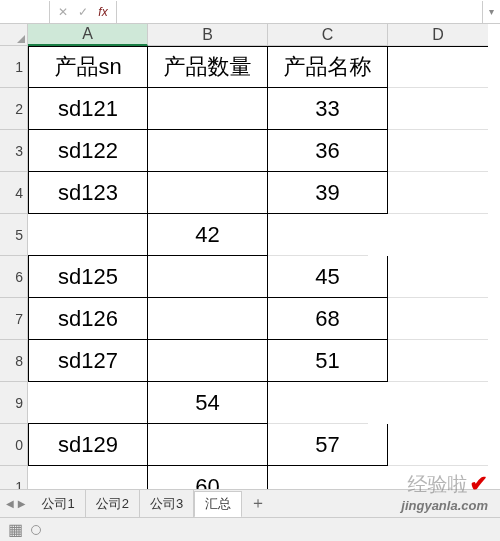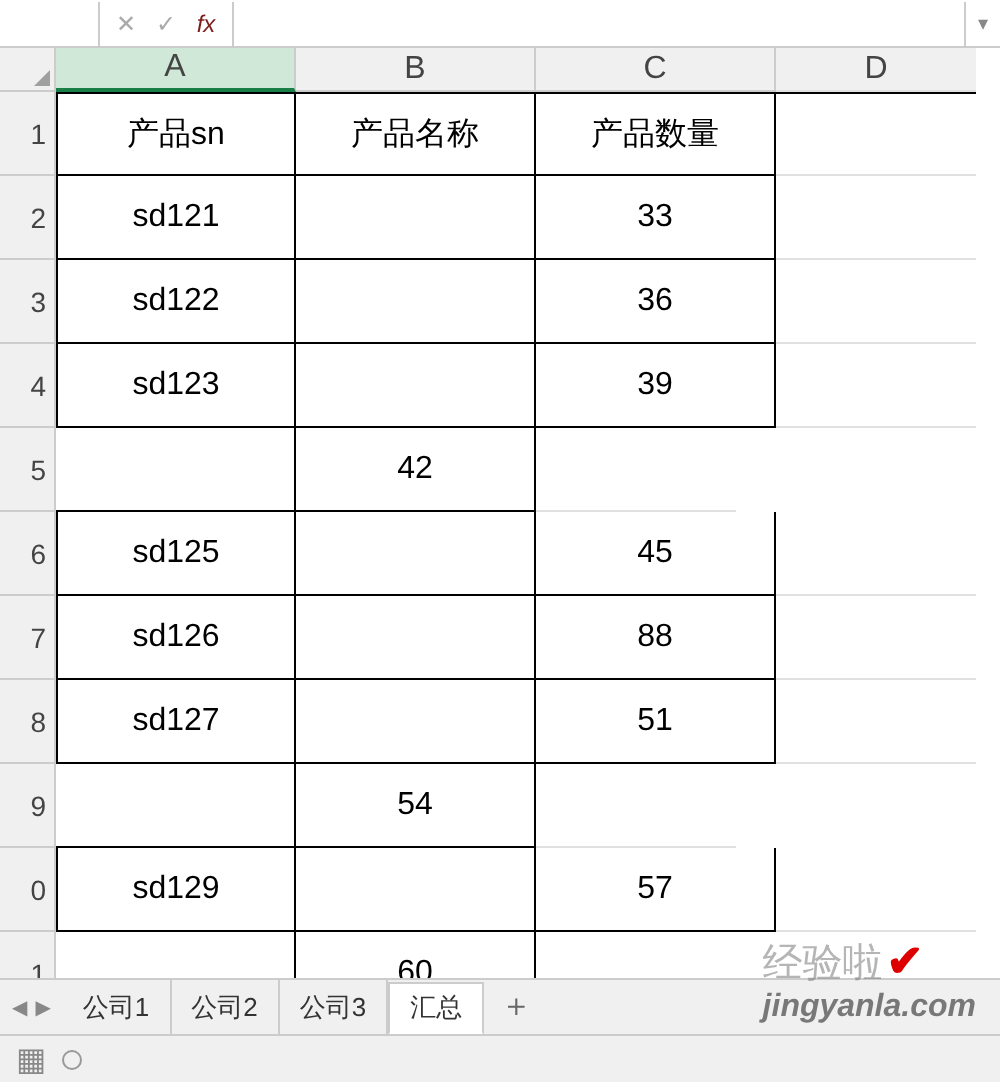--- a/index.html
+++ b/index.html
@@ -109,21 +109,21 @@
     padding-right: 4px;
     font-size: 14px;
     color: #444;
   }
   .cell {
     border-right: 1px solid #000;
     border-bottom: 1px solid #000;
     display: flex;
     align-items: center;
     justify-content: center;
-    font-size: 16px;
+    font-size: 22px;
     color: #000;
     background: #fff;
     overflow:hidden;
   }
   .cell.first-col { border-left: 1px solid #000; }
   .row.first .cell { border-top: 1px solid #000; }
   .col-A { width: 120px; }
   .col-B { width: 120px; }
   .col-C { width: 120px; }
   .col-D { width: 100px; border-right: none; border-bottom: 1px solid #e0e0e0; border-top:none; }
@@ -170,37 +170,38 @@
   }
   .tab-add {
     padding: 0 8px;
     color: #666;
     font-size: 16px;
   }
   .watermark {
     position: absolute;
     right: 12px;
     bottom: 28px;
+    text-align: right;
     pointer-events: none;
     margin-top: 34px;
   }
   .wm-top {
     font-size: 20px;
     color: rgba(120,120,120,0.55);
     font-weight: 500;
   }
   .wm-check {
     display:inline-block;
     color: #d00;
     font-weight: bold;
     font-size: 22px;
     margin-left:2px;
   }
   .wm-bottom {
-    font-size: 16px;
+    font-size: 13px;
     color: rgba(80,80,80,0.75);
     font-style: italic;
     font-weight:bold;
   }
   .status-bar {
     position: absolute;
     bottom: 0; left:0; right:0;
     height: 24px;
     background: #f0f0f0;
     border-top: 1px solid #ccc;
@@ -234,22 +235,22 @@
     <div class="col-h col-A selected">A</div>
     <div class="col-h col-B">B</div>
     <div class="col-h col-C">C</div>
     <div class="col-h col-D">D</div>
   </div>
 
   <div id="rows-container">
       <div class="row first">
         <div class="row-h">1</div>
         <div class="cell col-A first-col">产品sn</div>
+        <div class="cell col-C">产品数量</div>
         <div class="cell col-B">产品名称</div>
-        <div class="cell col-C">产品数量</div>
         <div class="cell col-D"></div>
       </div>
       <div class="row">
         <div class="row-h">2</div>
         <div class="cell col-A first-col">sd121</div>
         <div class="cell col-B"></div>
         <div class="cell col-C">33</div>
         <div class="cell col-D"></div>
       </div>
       <div class="row">
@@ -276,21 +277,21 @@
         <div class="row-h">6</div>
         <div class="cell col-A first-col">sd125</div>
         <div class="cell col-B"></div>
         <div class="cell col-C">45</div>
         <div class="cell col-D"></div>
       </div>
       <div class="row">
         <div class="row-h">7</div>
         <div class="cell col-A first-col">sd126</div>
         <div class="cell col-B"></div>
-        <div class="cell col-C">88</div>
+        <div class="cell col-C">68</div>
         <div class="cell col-D"></div>
       </div>
       <div class="row">
         <div class="row-h">8</div>
         <div class="cell col-A first-col">sd127</div>
         <div class="cell col-B"></div>
         <div class="cell col-C">51</div>
         <div class="cell col-D"></div>
       </div>
       <div class="row">

